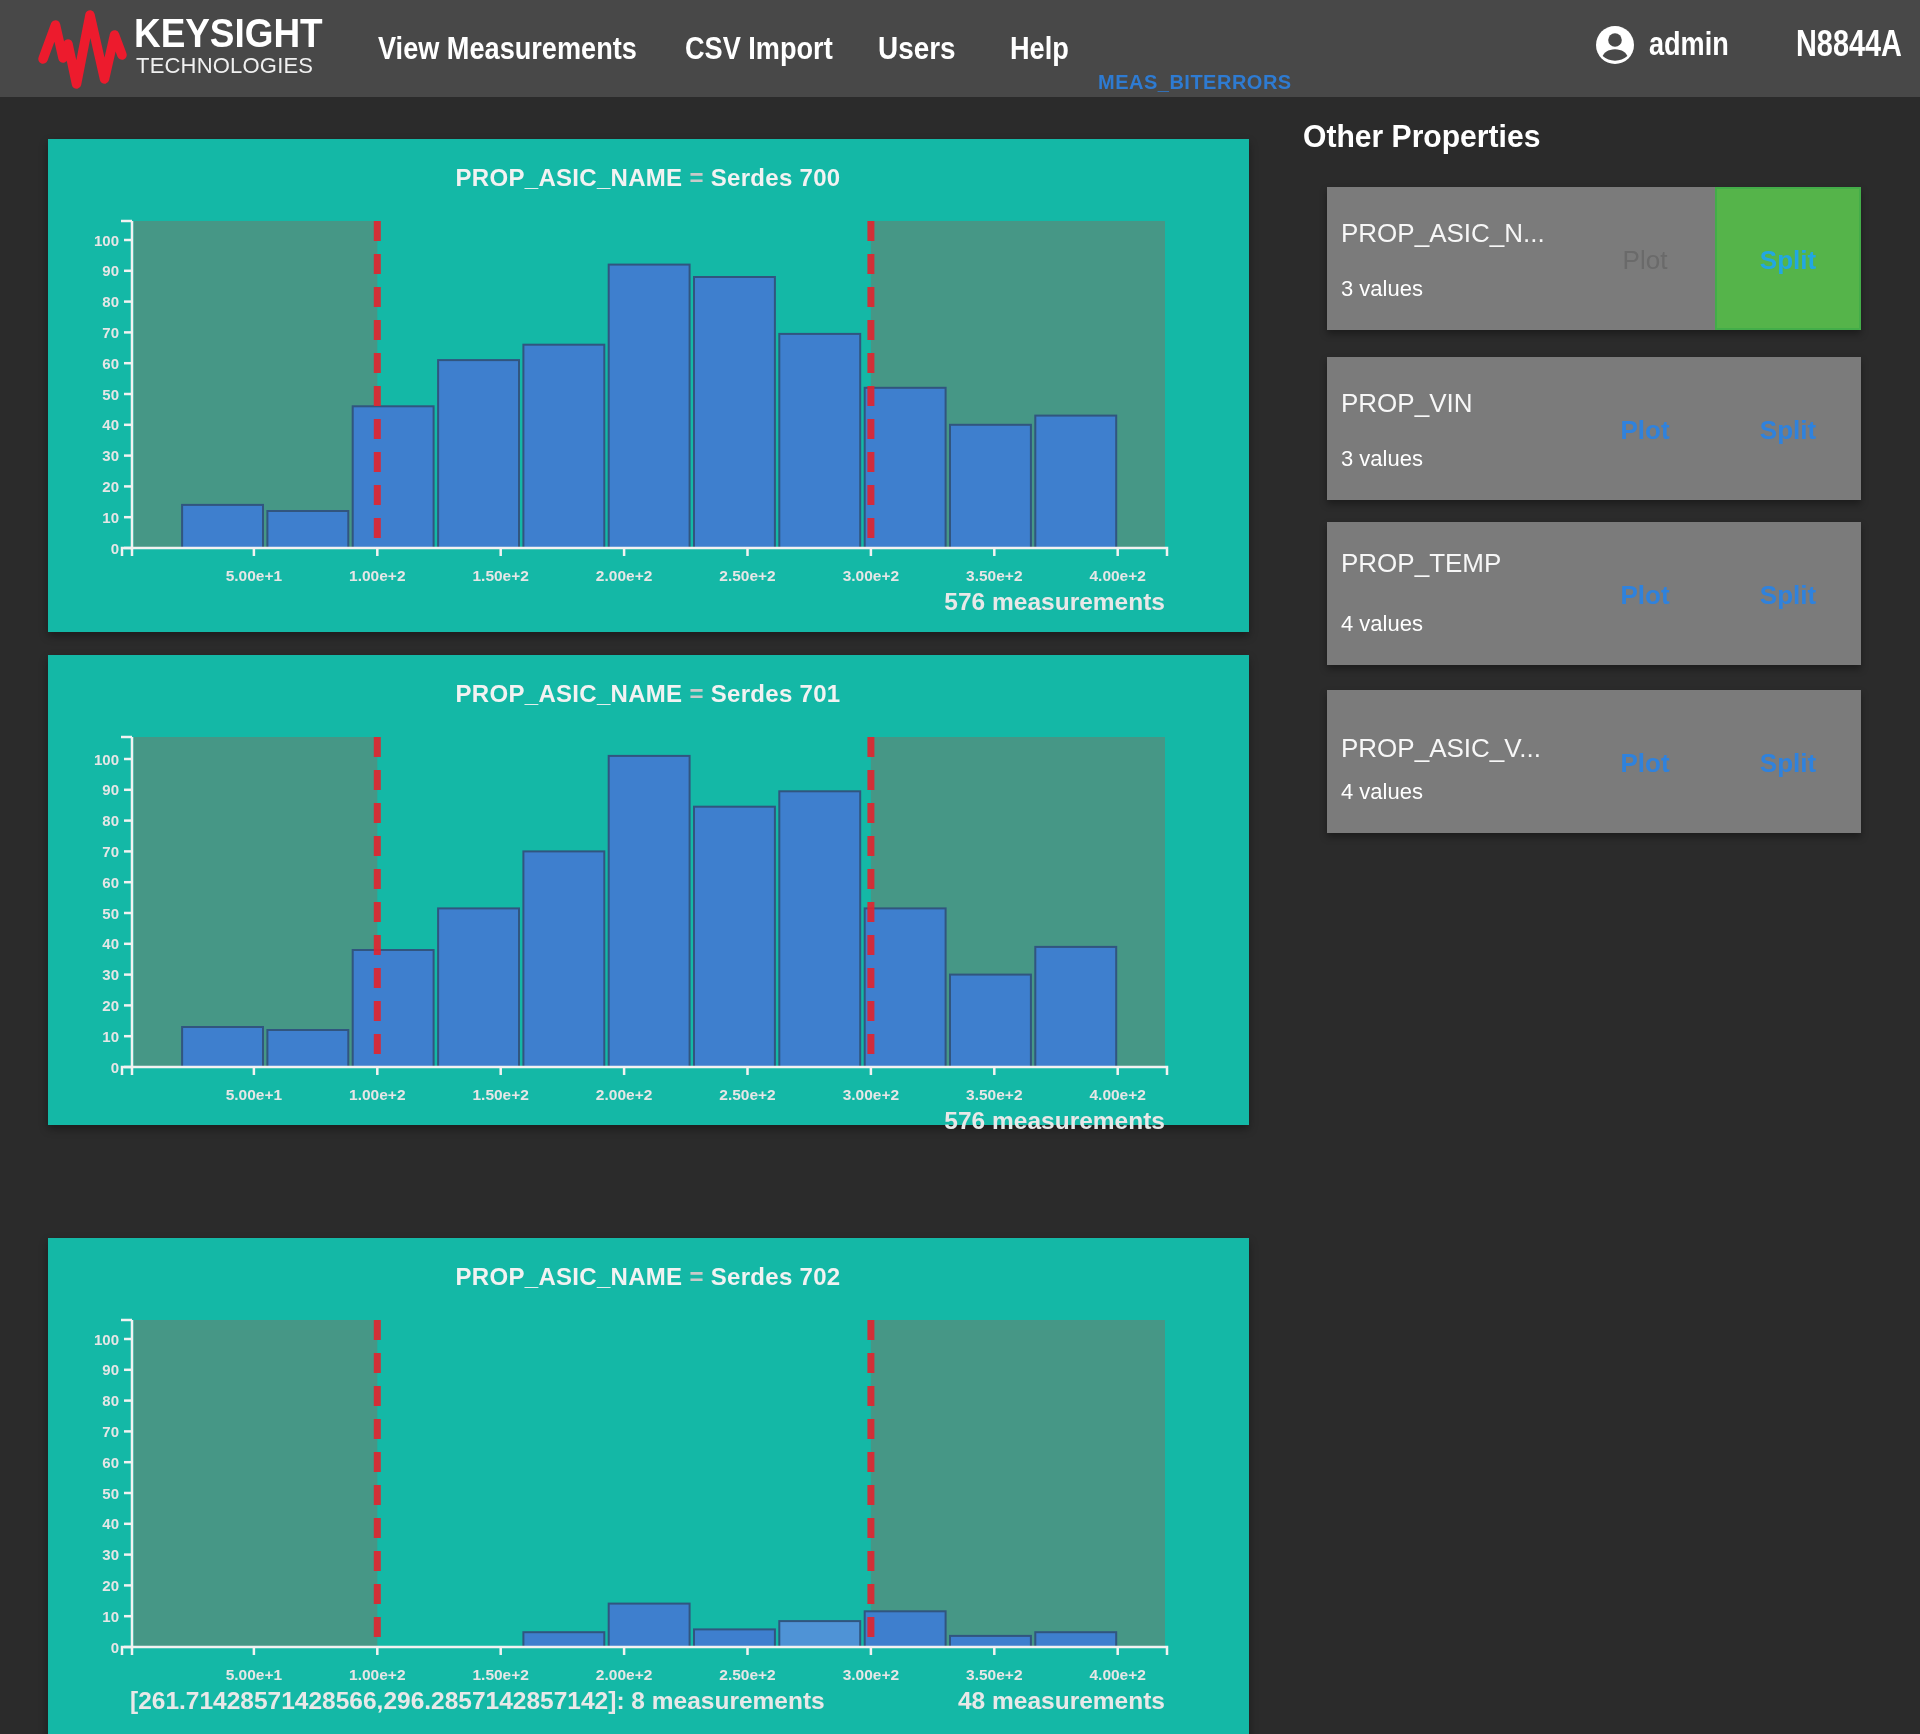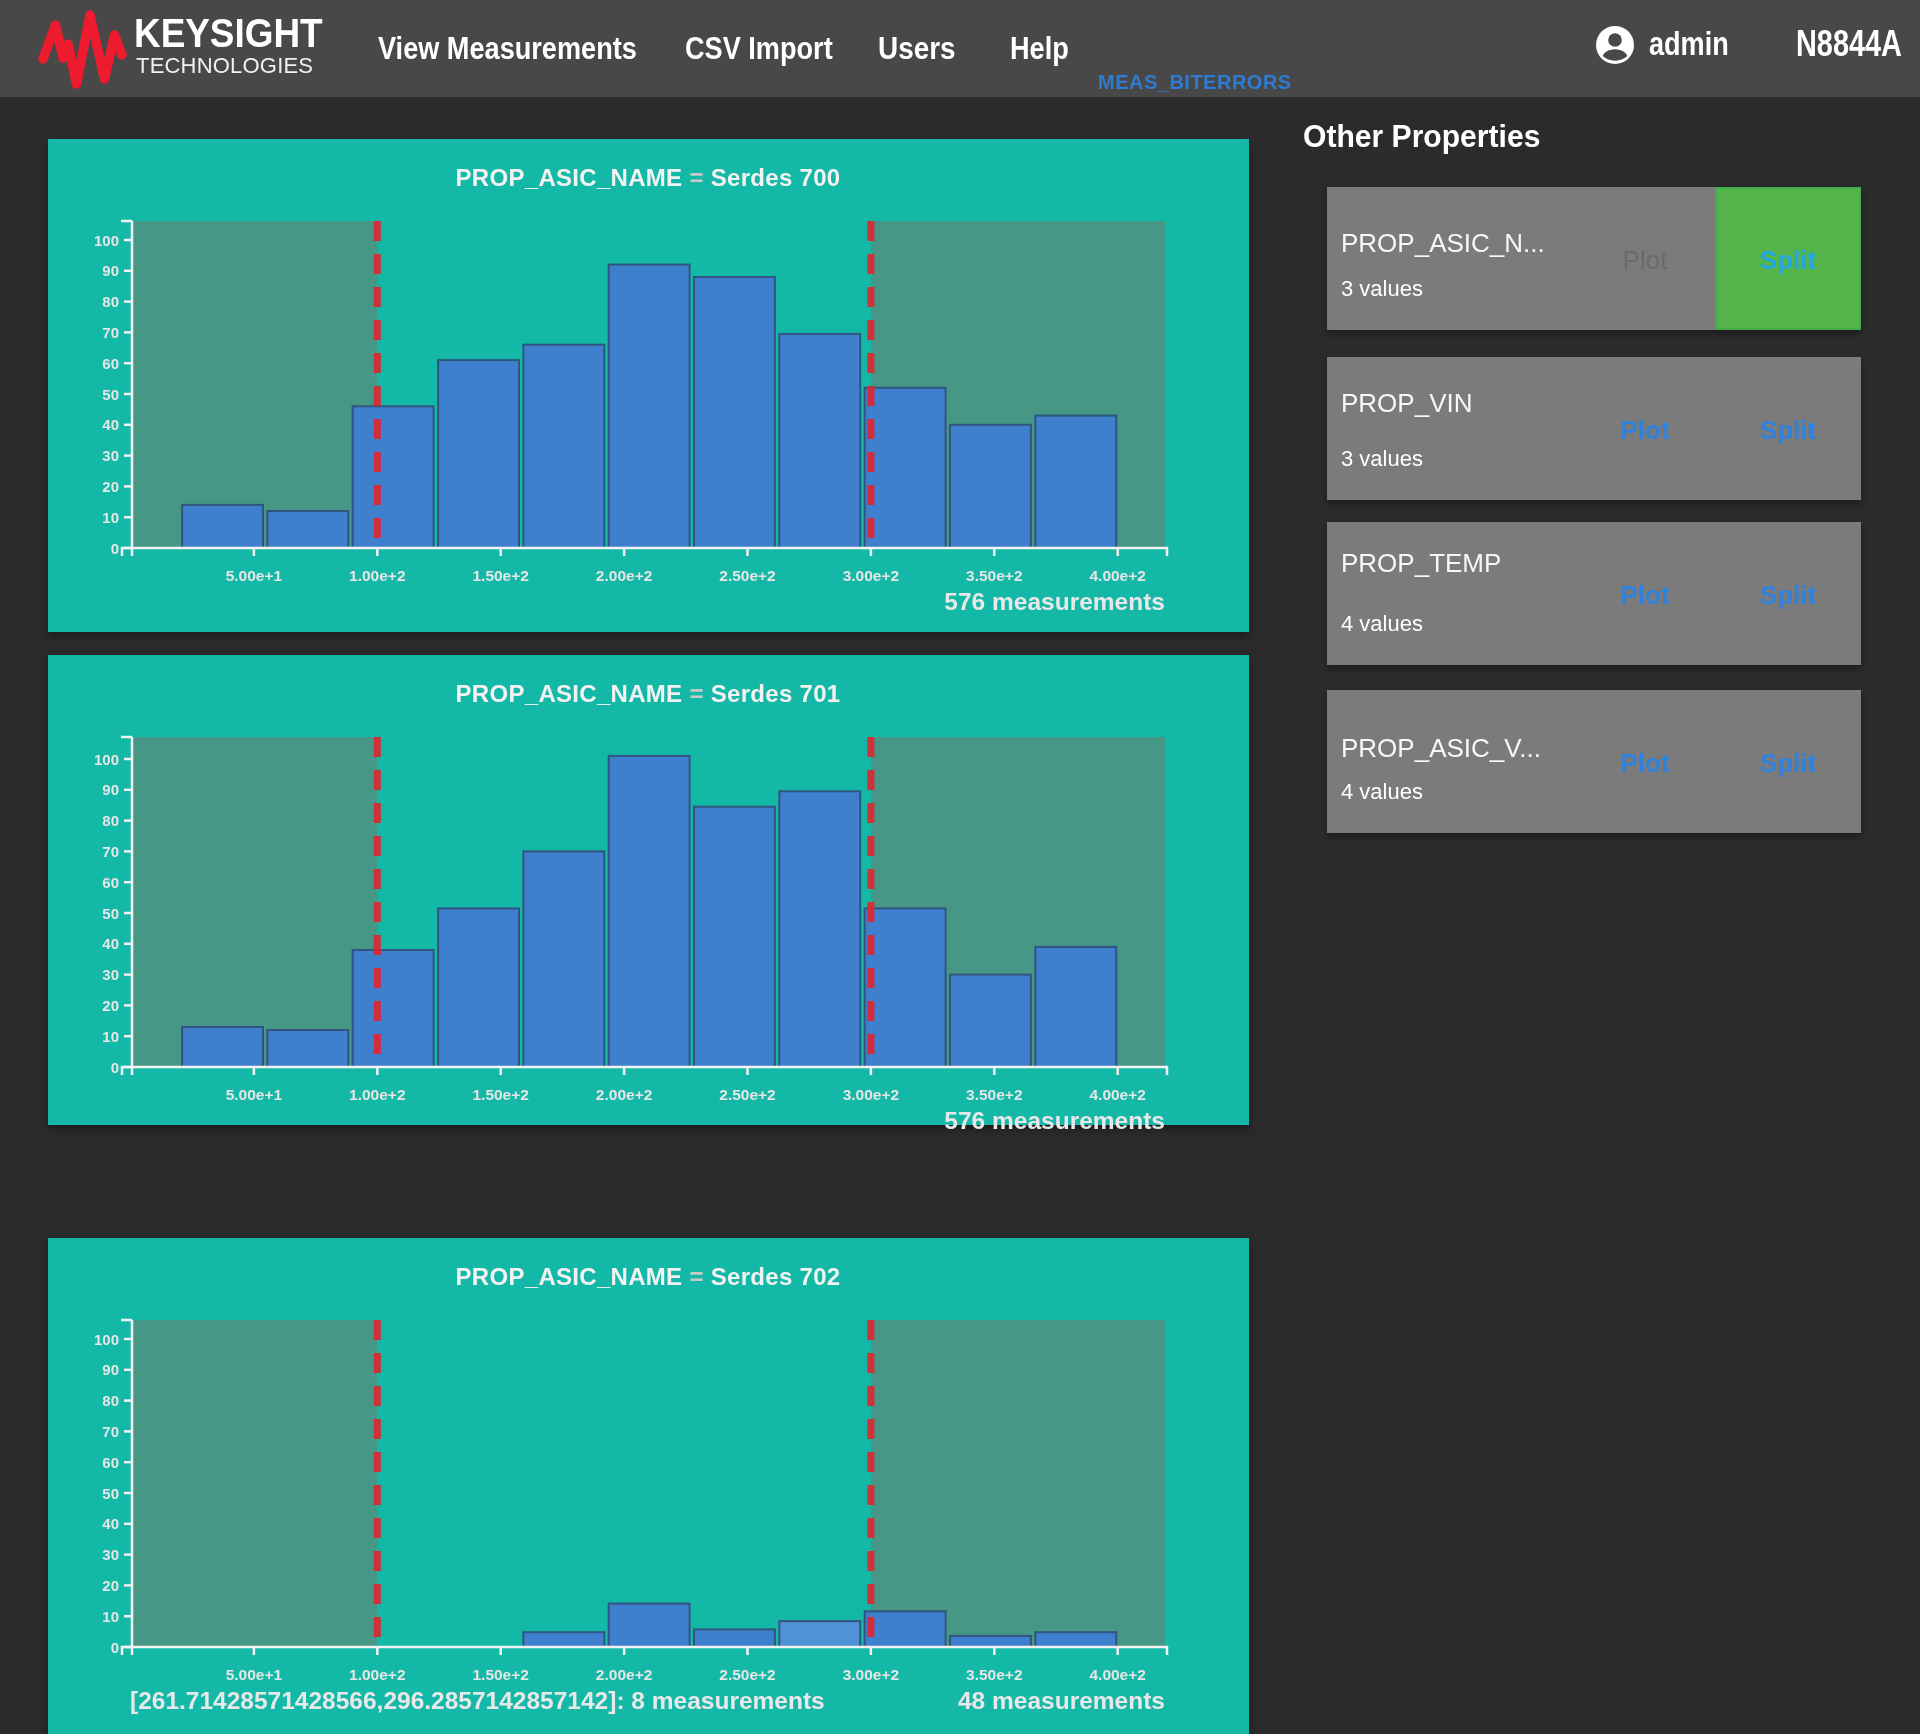--- a/index.html
+++ b/index.html
@@ -215,21 +215,21 @@
 <text x="1069.7" y="442.0" text-anchor="middle" font-size="15.5" font-weight="bold" fill="#e6e6e6">4.00e+2</text>
 <text x="1117" y="471.0" text-anchor="end" font-size="24.5" font-weight="bold" fill="#e8e8e8">48 measurements</text>
 <text x="82" y="471.0" font-size="24.5" font-weight="bold" fill="#e8e8e8">[261.71428571428566,296.2857142857142]: 8 measurements</text>
 </svg>
 </div>
 <div class="abs cond" style="left:1303px;top:118px;font-size:32px;transform:scaleX(0.94)">Other Properties</div>
 <div class="card" style="top:187px">
 <div class="abs" style="left:388px;top:0;width:146px;height:143px;background:#55b44a;border:2px solid #43ad49;box-sizing:border-box"></div>
 <div class="clink" style="left:318px;top:73px;color:#6a6a6a;font-weight:normal">Plot</div>
 <div class="clink" style="left:461px;top:73px;color:#22a7e2">Split</div>
-<div class="ctitle" style="top:41px">PROP_ASIC_N...</div>
+<div class="ctitle" style="top:31px">PROP_ASIC_N...</div>
 <div class="cvals" style="top:89px">3 values</div>
 </div>
 <div class="card" style="top:357px">
 <div class="clink" style="left:318px;top:73px">Plot</div>
 <div class="clink" style="left:461px;top:73px">Split</div>
 <div class="ctitle" style="top:31px">PROP_VIN</div>
 <div class="cvals" style="top:89px">3 values</div>
 </div>
 <div class="card" style="top:522px">
 <div class="clink" style="left:318px;top:73px">Plot</div>

